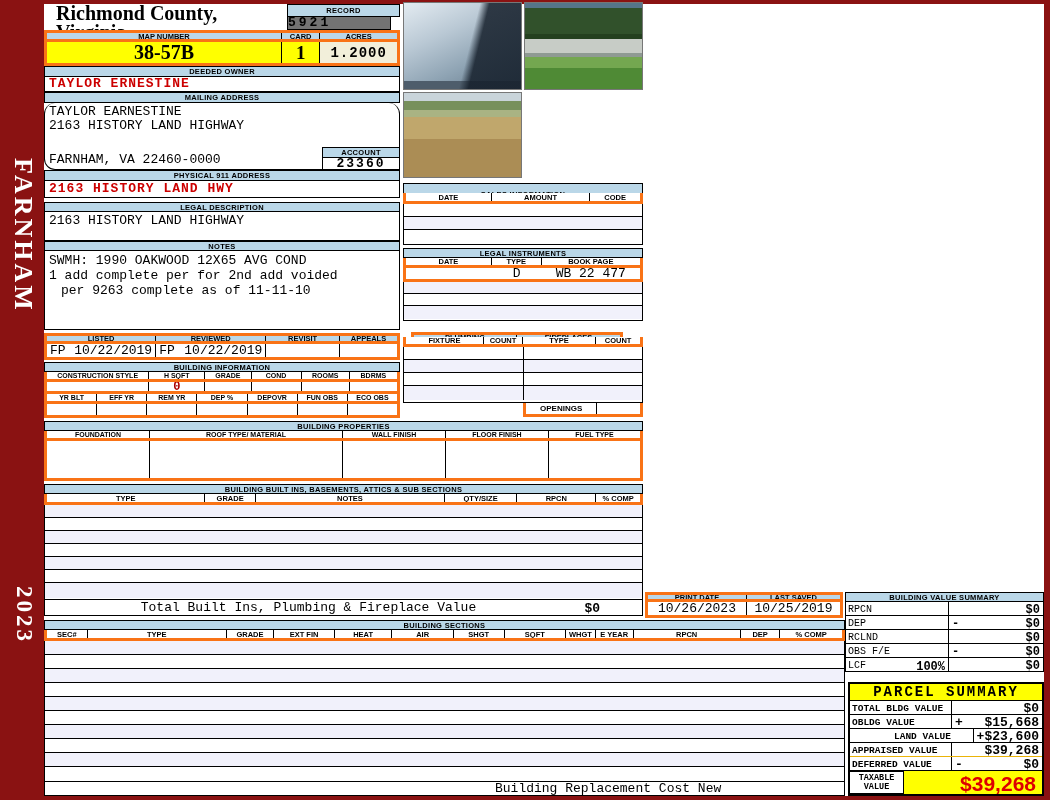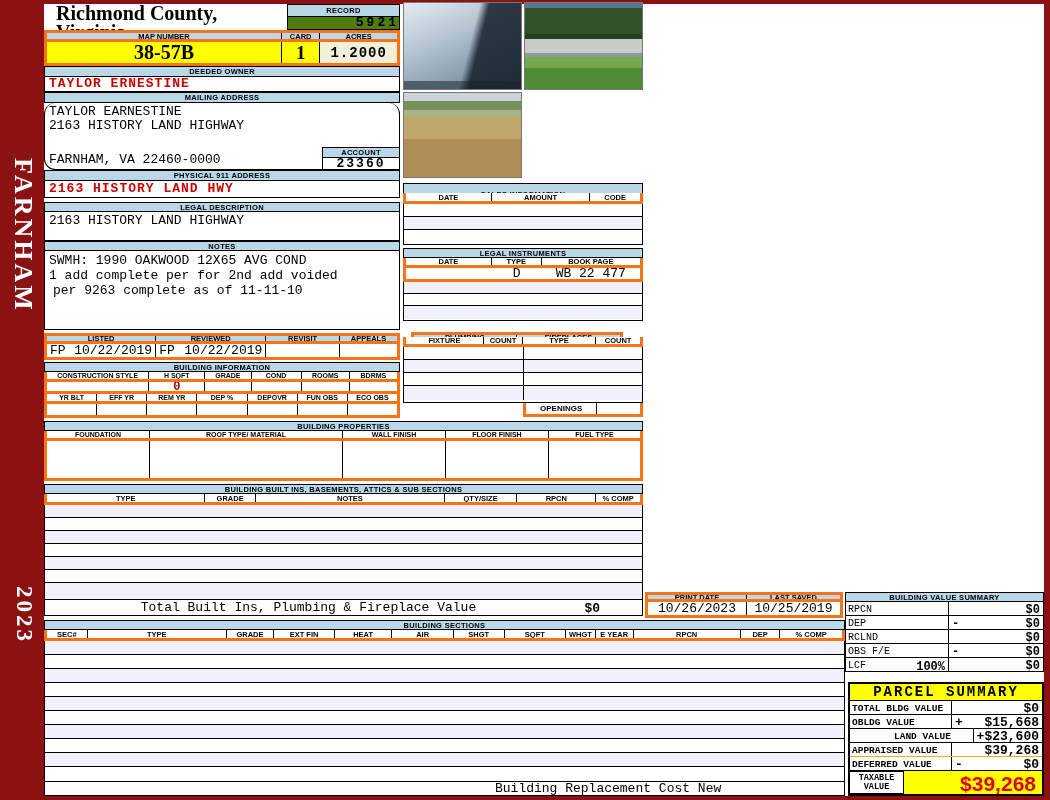--- a/index.html
+++ b/index.html
@@ -46,21 +46,21 @@
   <div id="content-bg"></div>
 
   <div class="vtext" style="left:6px; top:148px; height:175px; width:32px; font-size:26px;">FARNHAM</div>
   <div class="vtext" style="left:7px; top:572px; height:85px; width:30px; font-size:23px;">2023</div>
 
   <div class="abs" style="left:44px; top:4px; width:243px; height:26px; background:#fff;">
     <div style="font:600 20px 'Liberation Serif', serif; padding-left:12px; line-height:19px;">Richmond County, Virginia</div>
     <div style="font:bold 7px 'Liberation Sans', sans-serif; padding-left:12px;">Commissioner of the Revenue, PO Box 366, Warsaw, VA 22572</div>
   </div>
   <div class="bar" style="left:287px; top:4px; width:113px; height:13px;">RECORD</div>
-  <div class="abs valb13" style="left:287px; top:17px; width:113px; height:13px; background:#4d7c0f; border:1px solid #000; border-top:none; text-align:right; letter-spacing:3px; line-height:12px;">5921</div>
+  <div class="abs valb13" style="left:287px; top:17px; width:104px; height:13px; background:#737373; border:1px solid #000; border-top:none; text-align:left; letter-spacing:3px; line-height:12px;">5921</div>
 
   <div class="row hdrcells" style="left:44px; top:30px; width:356px; height:12px;">
     <div class="c" style="width:239px;">MAP NUMBER</div>
     <div class="c" style="width:39px;">CARD</div>
     <div class="c" style="width:78px;">ACRES</div>
   </div>
   <div class="row" style="left:44px; top:42px; width:356px; height:24px; border-top:none;">
     <div class="c" style="width:239px; background:#ffff00; font:bold 20px 'Liberation Serif', serif;">38-57B</div>
     <div class="c" style="width:39px; background:#ffff00; font:bold 19px 'Liberation Serif', serif;">1</div>
     <div class="c" style="width:78px; background:#f2efda; font:bold 14px 'Liberation Mono', monospace; letter-spacing:1px;">1.2000</div>
@@ -81,21 +81,21 @@
   <div class="bar" style="left:44px; top:170px; width:356px; height:11px;">PHYSICAL 911 ADDRESS</div>
   <div class="box valb13 red" style="left:44px; top:181px; width:356px; height:17px; border-top:none; padding-left:4px; letter-spacing:1px; line-height:15px;">2163 HISTORY LAND HWY</div>
 
   <div class="bar" style="left:44px; top:202px; width:356px; height:10px;">LEGAL DESCRIPTION</div>
   <div class="box val13" style="left:44px; top:212px; width:356px; height:29px; border-top:none; padding:1px 0 0 4px;">2163 HISTORY LAND HIGHWAY</div>
 
   <div class="bar" style="left:44px; top:241px; width:356px; height:10px;">NOTES</div>
   <div class="box" style="left:44px; top:251px; width:356px; height:79px; border-top:none;">
     <div class="val13" style="padding:2px 0 0 4px; line-height:15px;">SWMH: 1990 OAKWOOD 12X65 AVG COND</div>
     <div class="val13" style="padding-left:4px; line-height:15px;">1 add complete per for 2nd add voided</div>
-    <div class="val13" style="padding-left:8px; line-height:15px;">per 9263 complete as of 11-11-10</div>
+    <div class="val13" style="padding-left:16px; line-height:15px;">per 9263 complete as of 11-11-10</div>
   </div>
 
   <div class="row hdrcells" style="left:44px; top:333px; width:356px; height:11px;">
     <div class="c" style="width:111px;">LISTED</div>
     <div class="c" style="width:112px;">REVIEWED</div>
     <div class="c" style="width:75px;">REVISIT</div>
     <div class="c" style="width:58px;">APPEALS</div>
   </div>
   <div class="row" style="left:44px; top:344px; width:356px; height:16px; border-top:none;">
     <div class="c val13" style="width:111px; justify-content:space-between; padding:0 3px;">

